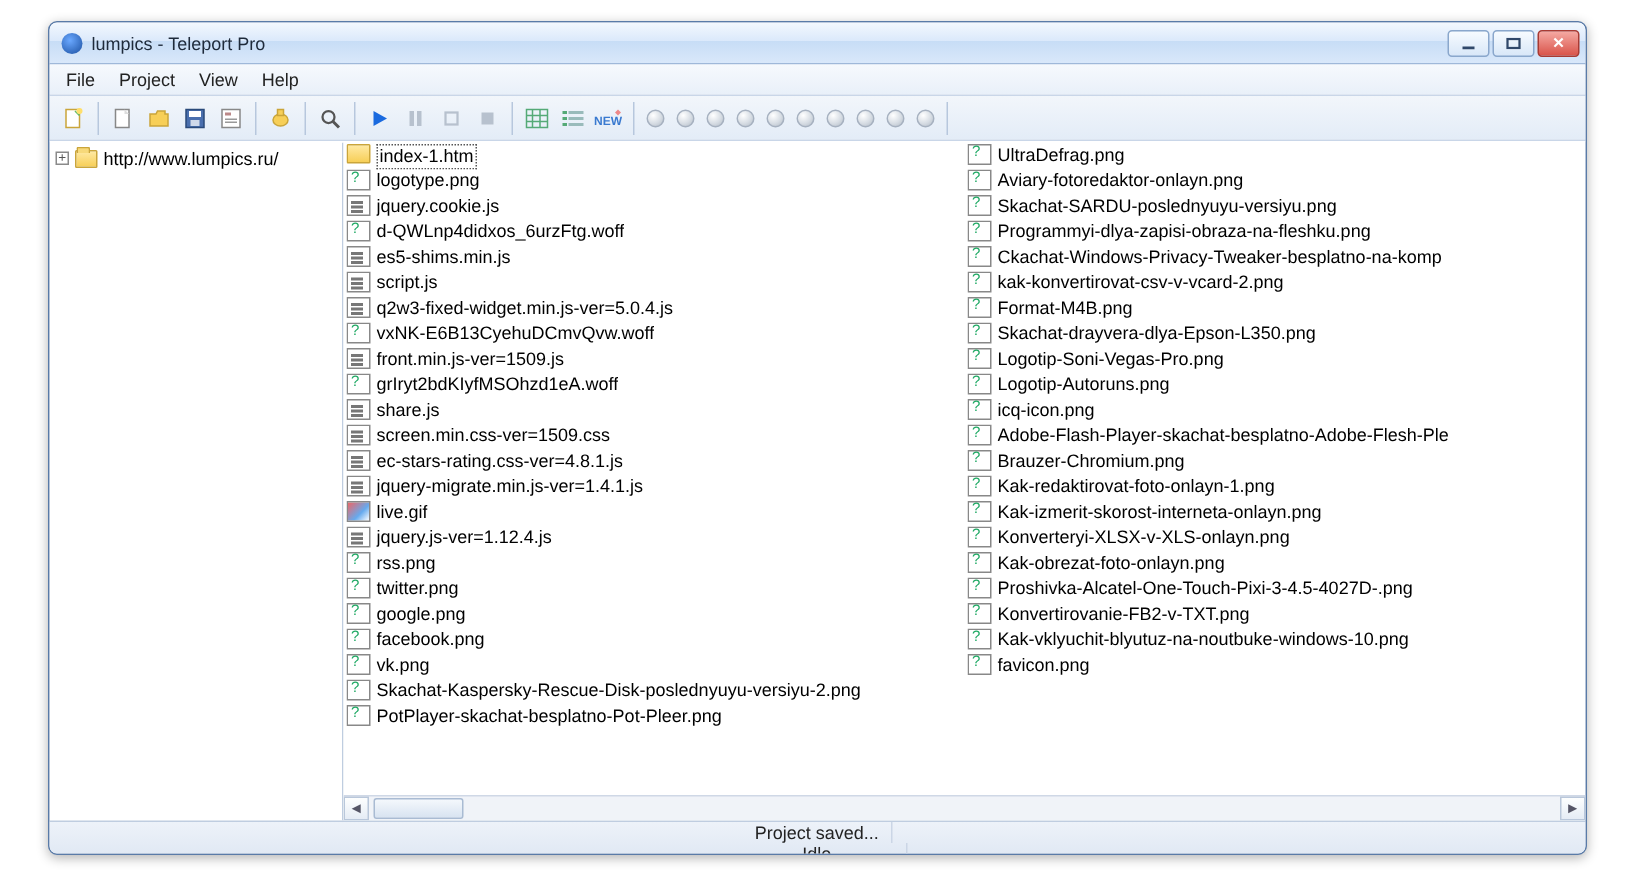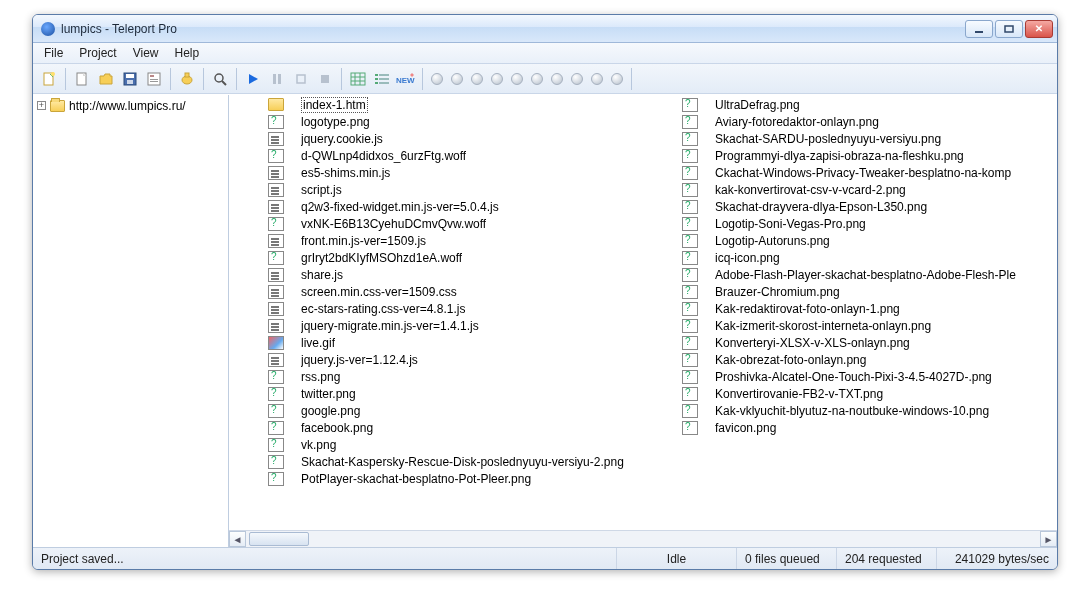--- a/index.html
+++ b/index.html
@@ -154,25 +154,24 @@
     flex: 1;
     display: flex;
     overflow: hidden;
   }
   .col {
     flex: 0 0 50%;
     padding: 1px 2px;
     overflow: hidden;
   }
   .file-row {
-    display: flex; align-items: center; gap: 17px;
+    display: flex; gap: 4px;
     height: 17px;
     white-space: nowrap;
     overflow: hidden;
-    margin-left: 37px;
   }
   .file-row.selected .file-label {
     border: 1px dotted #555;
     padding: 0 1px;
   }
   .ficon {
     width: 16px; height: 14px;
     flex: 0 0 16px;
     display: flex; align-items: center; justify-content: center;
   }
@@ -234,20 +233,21 @@
     border-radius: 2px;
   }
   .statusbar {
     height: 22px;
     border-top: 1px solid #bfcde0;
     background: linear-gradient(#edf2f9,#e1e9f4);
     display: flex;
     align-items: center;
     font-size: 12px;
     color: #222;
+    flex-direction: column;
   }
   .status-cell {
     padding: 0 8px;
     border-right: 1px solid #cbd6e6;
     height: 100%;
     display: flex;
     align-items: center;
   }
   .status-cell.wide { flex: 1; }
   .status-cell:last-child { border-right: none; }
@@ -538,20 +538,24 @@
             <div class="file-row">
               <div class="ficon page q"></div>
               <span class="file-label">Ckachat-Windows-Privacy-Tweaker-besplatno-na-komp</span>
             </div>
             <div class="file-row">
               <div class="ficon page q"></div>
               <span class="file-label">kak-konvertirovat-csv-v-vcard-2.png</span>
             </div>
             <div class="file-row">
               <div class="ficon page q"></div>
+              <span class="file-label">Format-M4B.png</span>
+            </div>
+            <div class="file-row">
+              <div class="ficon page q"></div>
               <span class="file-label">Skachat-drayvera-dlya-Epson-L350.png</span>
             </div>
             <div class="file-row">
               <div class="ficon page q"></div>
               <span class="file-label">Logotip-Soni-Vegas-Pro.png</span>
             </div>
             <div class="file-row">
               <div class="ficon page q"></div>
               <span class="file-label">Logotip-Autoruns.png</span>
             </div>

